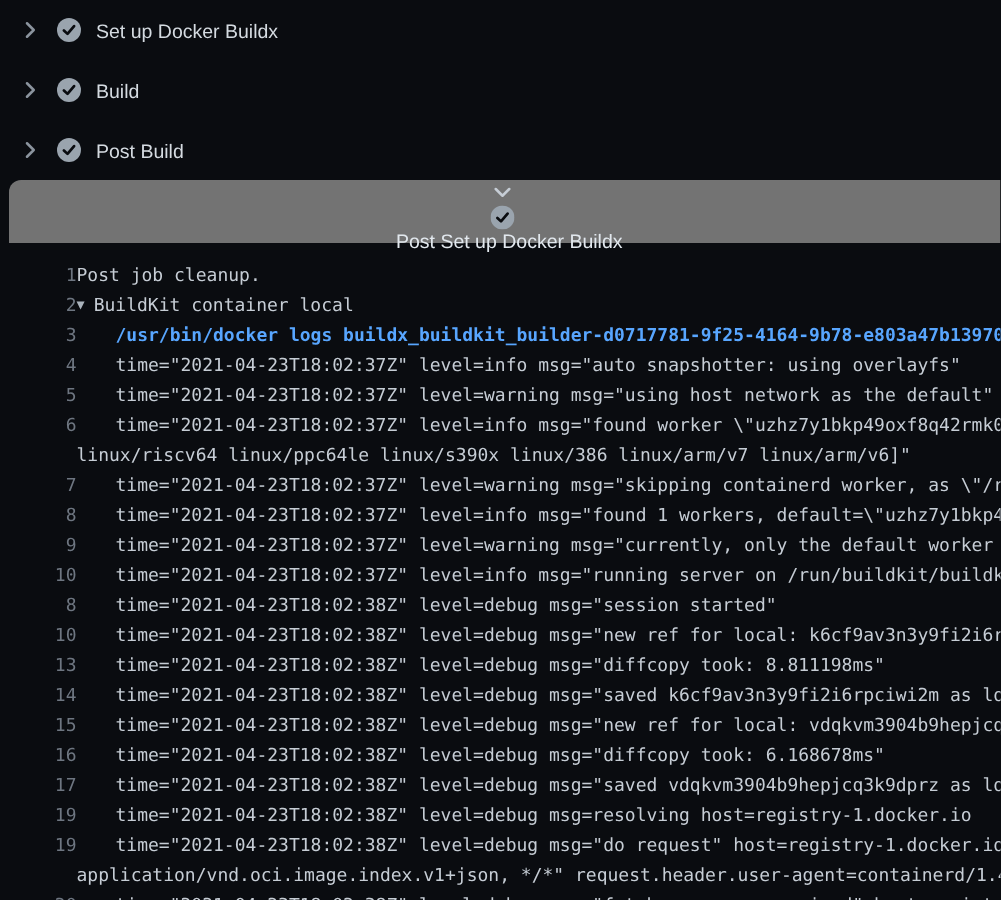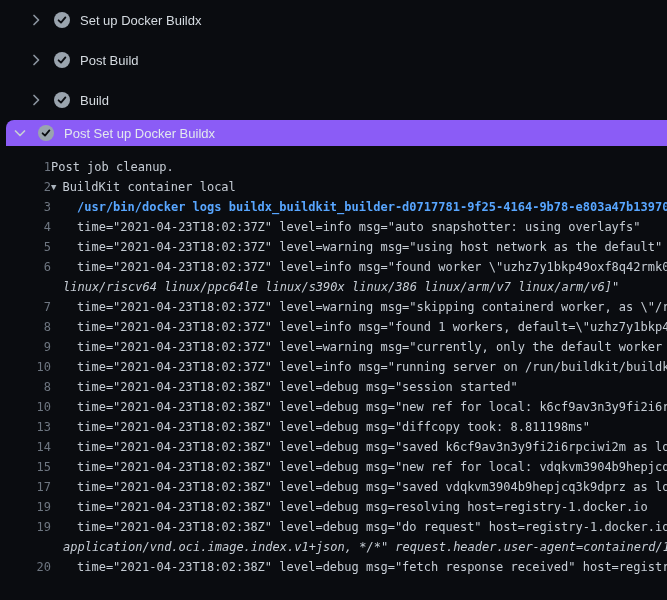--- a/index.html
+++ b/index.html
@@ -6,56 +6,57 @@
   body{
     width:667px;height:600px;overflow:hidden;
     background:#0a0c10;
     font-family:"Liberation Sans",sans-serif;
   }
   .app{width:667px;height:600px;overflow:hidden;position:relative;}
 
   
   .step-row{
     height:40px;display:flex;align-items:center;
-    padding-left:28px;cursor:pointer;
+    padding-left:12px;cursor:pointer;
     color:#d5dbe1;font-size:13px;
   }
   .step-row .chev{
     width:16px;height:16px;flex:0 0 16px;margin-right:9px;
     display:flex;align-items:center;justify-content:center;color:#8b949e;
   }
   .step-row.expanded .chev{color:#c6cdd5;}
   .step-row .check{
     width:17px;height:17px;flex:0 0 17px;margin-right:10px;
     display:flex;align-items:center;justify-content:center;
   }
   .step-row .step-label{white-space:nowrap;}
   .step-row.expanded{
-    background:#8b5cf6;
-    height:26px;
+    background:#737373;
+    height:42px;
     margin-left:6px;
     padding-left:6px;
     border-top-left-radius:8px;
     color:#e2e8ee;
+    flex-direction:column;
   }
 
   
   .log{
     padding-top:11px;
     font-family:"DejaVu Sans Mono","Liberation Mono",monospace;
     font-size:12px;
   }
   .log-row{display:flex;height:20px;line-height:20px;white-space:pre;}
   .log-row .num{
     flex:0 0 51px;text-align:right;color:#6e7681;
     text-decoration:none;cursor:pointer;
   }
   .log-row .text{color:#c6cdd5;}
   .log-row.nested .text{margin-left:26px;}
-  .log-row.cont .text{margin-left:12px;font-style:italic;}
+  .log-row.cont .text{}
   .log-row.command .text{color:#58a6ff;font-weight:700;}
   .log-row .marker{
     color:#aab3bc;font-size:9px;margin-right:6px;cursor:pointer;
     display:inline-block;transform:translateY(-1px);
   }
 </style>
 </head>
 <body>
 
 <div class="app">
@@ -79,35 +80,35 @@
           <svg width="16" height="16" viewBox="0 0 16 16">
             <path d="M6 3.5 L10.5 8 L6 12.5" fill="none" stroke="currentColor" stroke-width="1.7" stroke-linecap="round" stroke-linejoin="round"></path>
           </svg>
         </span>
         <span class="check">
           <svg width="16" height="16" viewBox="0 0 16 16">
             <circle cx="8" cy="8" r="8" fill="#9aa4ae"></circle>
             <path d="M4.6 8.3 L7 10.6 L11.4 5.4" fill="none" stroke="#0a0c10" stroke-width="1.8" stroke-linecap="round" stroke-linejoin="round"></path>
           </svg>
         </span>
-        <span class="step-label">Post Build</span>
+        <span class="step-label">Build</span>
       </div>
       <div class="step-row">
         <span class="chev">
           <svg width="16" height="16" viewBox="0 0 16 16">
             <path d="M6 3.5 L10.5 8 L6 12.5" fill="none" stroke="currentColor" stroke-width="1.7" stroke-linecap="round" stroke-linejoin="round"></path>
           </svg>
         </span>
         <span class="check">
           <svg width="16" height="16" viewBox="0 0 16 16">
             <circle cx="8" cy="8" r="8" fill="#9aa4ae"></circle>
             <path d="M4.6 8.3 L7 10.6 L11.4 5.4" fill="none" stroke="#0a0c10" stroke-width="1.8" stroke-linecap="round" stroke-linejoin="round"></path>
           </svg>
         </span>
-        <span class="step-label">Build</span>
+        <span class="step-label">Post Build</span>
       </div>
       <div class="step-row expanded">
         <span class="chev">
           <svg width="16" height="16" viewBox="0 0 16 16">
             <path d="M3.5 6 L8 10.5 L12.5 6" fill="none" stroke="currentColor" stroke-width="1.7" stroke-linecap="round" stroke-linejoin="round"></path>
           </svg>
         </span>
         <span class="check">
           <svg width="16" height="16" viewBox="0 0 16 16">
             <circle cx="8" cy="8" r="8" fill="#9aa4ae"></circle>
@@ -127,19 +128,20 @@
       <div class="log-row cont"><a class="num"></a><span class="text"><span>linux/riscv64 linux/ppc64le linux/s390x linux/386 linux/arm/v7 linux/arm/v6]"</span></span></div>
       <div class="log-row nested"><a class="num">7</a><span class="text"><span>time="2021-04-23T18:02:37Z" level=warning msg="skipping containerd worker, as \"/run/co</span></span></div>
       <div class="log-row nested"><a class="num">8</a><span class="text"><span>time="2021-04-23T18:02:37Z" level=info msg="found 1 workers, default=\"uzhz7y1bkp49oxf</span></span></div>
       <div class="log-row nested"><a class="num">9</a><span class="text"><span>time="2021-04-23T18:02:37Z" level=warning msg="currently, only the default worker can b</span></span></div>
       <div class="log-row nested"><a class="num">10</a><span class="text"><span>time="2021-04-23T18:02:37Z" level=info msg="running server on /run/buildkit/buildkitd.s</span></span></div>
       <div class="log-row nested"><a class="num">8</a><span class="text"><span>time="2021-04-23T18:02:38Z" level=debug msg="session started"</span></span></div>
       <div class="log-row nested"><a class="num">10</a><span class="text"><span>time="2021-04-23T18:02:38Z" level=debug msg="new ref for local: k6cf9av3n3y9fi2i6rpciwi</span></span></div>
       <div class="log-row nested"><a class="num">13</a><span class="text"><span>time="2021-04-23T18:02:38Z" level=debug msg="diffcopy took: 8.811198ms"</span></span></div>
       <div class="log-row nested"><a class="num">14</a><span class="text"><span>time="2021-04-23T18:02:38Z" level=debug msg="saved k6cf9av3n3y9fi2i6rpciwi2m as local.d</span></span></div>
       <div class="log-row nested"><a class="num">15</a><span class="text"><span>time="2021-04-23T18:02:38Z" level=debug msg="new ref for local: vdqkvm3904b9hepjcq3k9dp</span></span></div>
+      <div class="log-row nested"><a class="num">16</a><span class="text"><span>time="2021-04-23T18:02:38Z" level=debug msg="diffcopy took: 6.168678ms"</span></span></div>
       <div class="log-row nested"><a class="num">17</a><span class="text"><span>time="2021-04-23T18:02:38Z" level=debug msg="saved vdqkvm3904b9hepjcq3k9dprz as local.d</span></span></div>
       <div class="log-row nested"><a class="num">19</a><span class="text"><span>time="2021-04-23T18:02:38Z" level=debug msg=resolving host=registry-1.docker.io</span></span></div>
       <div class="log-row nested"><a class="num">19</a><span class="text"><span>time="2021-04-23T18:02:38Z" level=debug msg="do request" host=registry-1.docker.io req</span></span></div>
       <div class="log-row cont"><a class="num"></a><span class="text"><span>application/vnd.oci.image.index.v1+json, */*" request.header.user-agent=containerd/1.4.4</span></span></div>
       <div class="log-row nested"><a class="num">20</a><span class="text"><span>time="2021-04-23T18:02:38Z" level=debug msg="fetch response received" host=registry-1.</span></span></div>
     </div>
 </div>
 
 </body></html>

